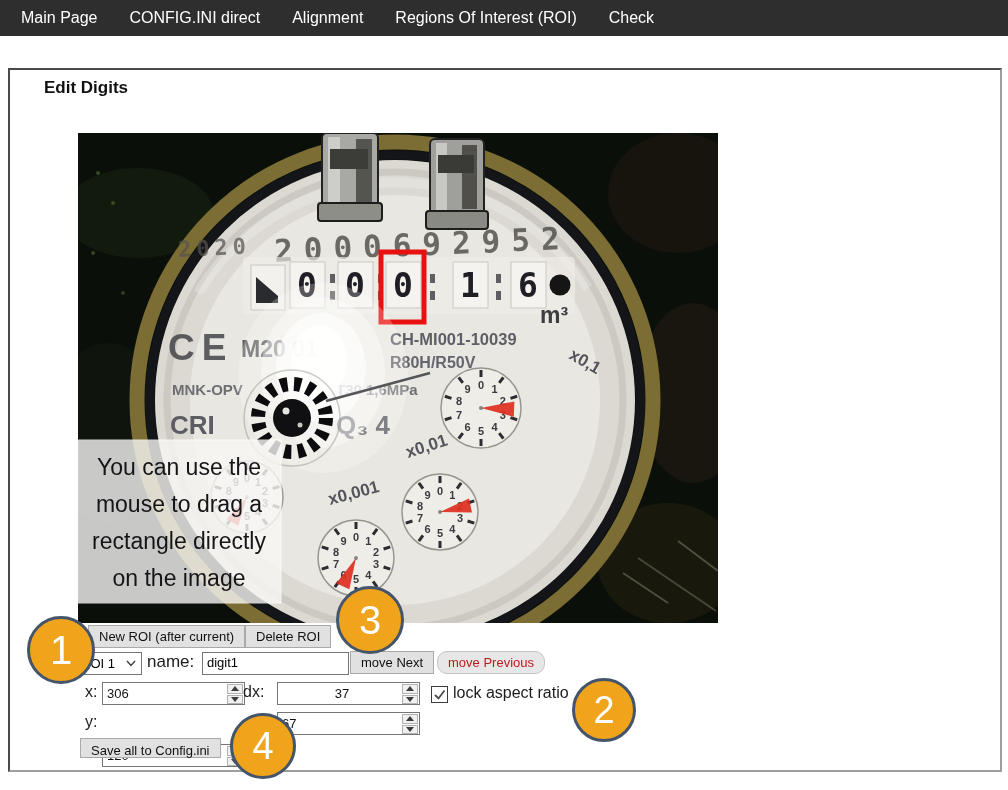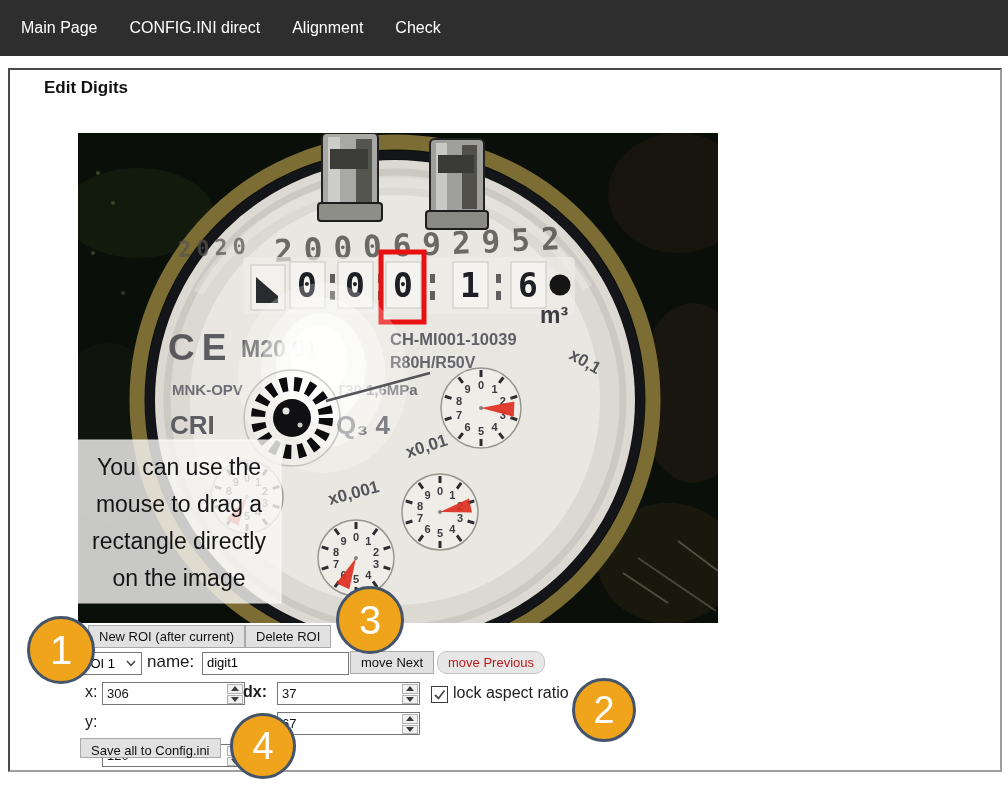--- a/index.html
+++ b/index.html
@@ -1,19 +1,19 @@
 <!DOCTYPE html>
 <html><head>
 <meta charset="utf-8">
 <style>
   html,body{margin:0;padding:0;}
   body{width:1008px;height:790px;position:relative;overflow:hidden;background:#fff;
        font-family:"Liberation Sans",sans-serif;}
   
-  .nav{position:absolute;left:0;top:0;width:1008px;height:56px;background:#2e2e2e;
+  .nav{position:absolute;left:0;top:0;width:1008px;height:36px;background:#2e2e2e;
        display:flex;align-items:center;gap:32px;padding-left:21px;box-sizing:border-box;}
   .nav span{color:#fff;font-size:16px;cursor:pointer;white-space:nowrap;}
   
   .panel{position:absolute;left:8px;top:68px;width:990px;height:700px;background:#fff;
          border-top:2px solid #4a4a4a;border-left:2px solid #4a4a4a;
          border-right:2px solid #9e9e9e;border-bottom:2px solid #9e9e9e;}
   .heading{position:absolute;left:44px;top:78px;font-size:17px;font-weight:bold;color:#111;}
   .meter{position:absolute;left:78px;top:133px;width:640px;height:490px;}
   
   .btn{position:absolute;background:#e1e1e1;border:1px solid #a9a9a9;color:#111;
@@ -48,20 +48,21 @@
   .c3{left:336px;top:586px;width:62px;height:62px;}
   .c4{left:230px;top:713px;width:60px;height:60px;font-size:38px;}
 </style>
 </head>
 <body>
 
 <div class="nav">
   <span>Main Page</span>
   <span>CONFIG.INI direct</span>
   <span>Alignment</span>
+  <span>Regions Of Interest (ROI)</span>
   <span>Check</span>
 </div>
 
 <div class="panel"></div>
 <div class="heading">Edit Digits</div>
 
 <svg class="meter" viewBox="0 0 640 490" width="640" height="490">
 
   <g>
     <rect x="0" y="0" width="640" height="490" fill="#0b0f0a"></rect>
@@ -293,22 +294,22 @@
   <span class="val">306</span>
   <span class="spin">
     <span class="spin-btn">
         <span class="tri-up"></span>
       </span>
     <span class="spin-btn">
         <span class="tri-dn"></span>
       </span>
   </span>
 </div>
-<div class="lbl" style="left:243px;top:683px;font-weight:bold;">dx:</div>
-<div class="numwrap" style="left:277px;top:682px;">
+<div class="lbl" style="left:243px;top:683px;">dx:</div>
+<div class="numwrap" style="left:277px;top:682px;text-align:center;">
   <span class="val">37</span>
   <span class="spin">
     <span class="spin-btn">
         <span class="tri-up"></span>
       </span>
     <span class="spin-btn">
         <span class="tri-dn"></span>
       </span>
   </span>
 </div>

